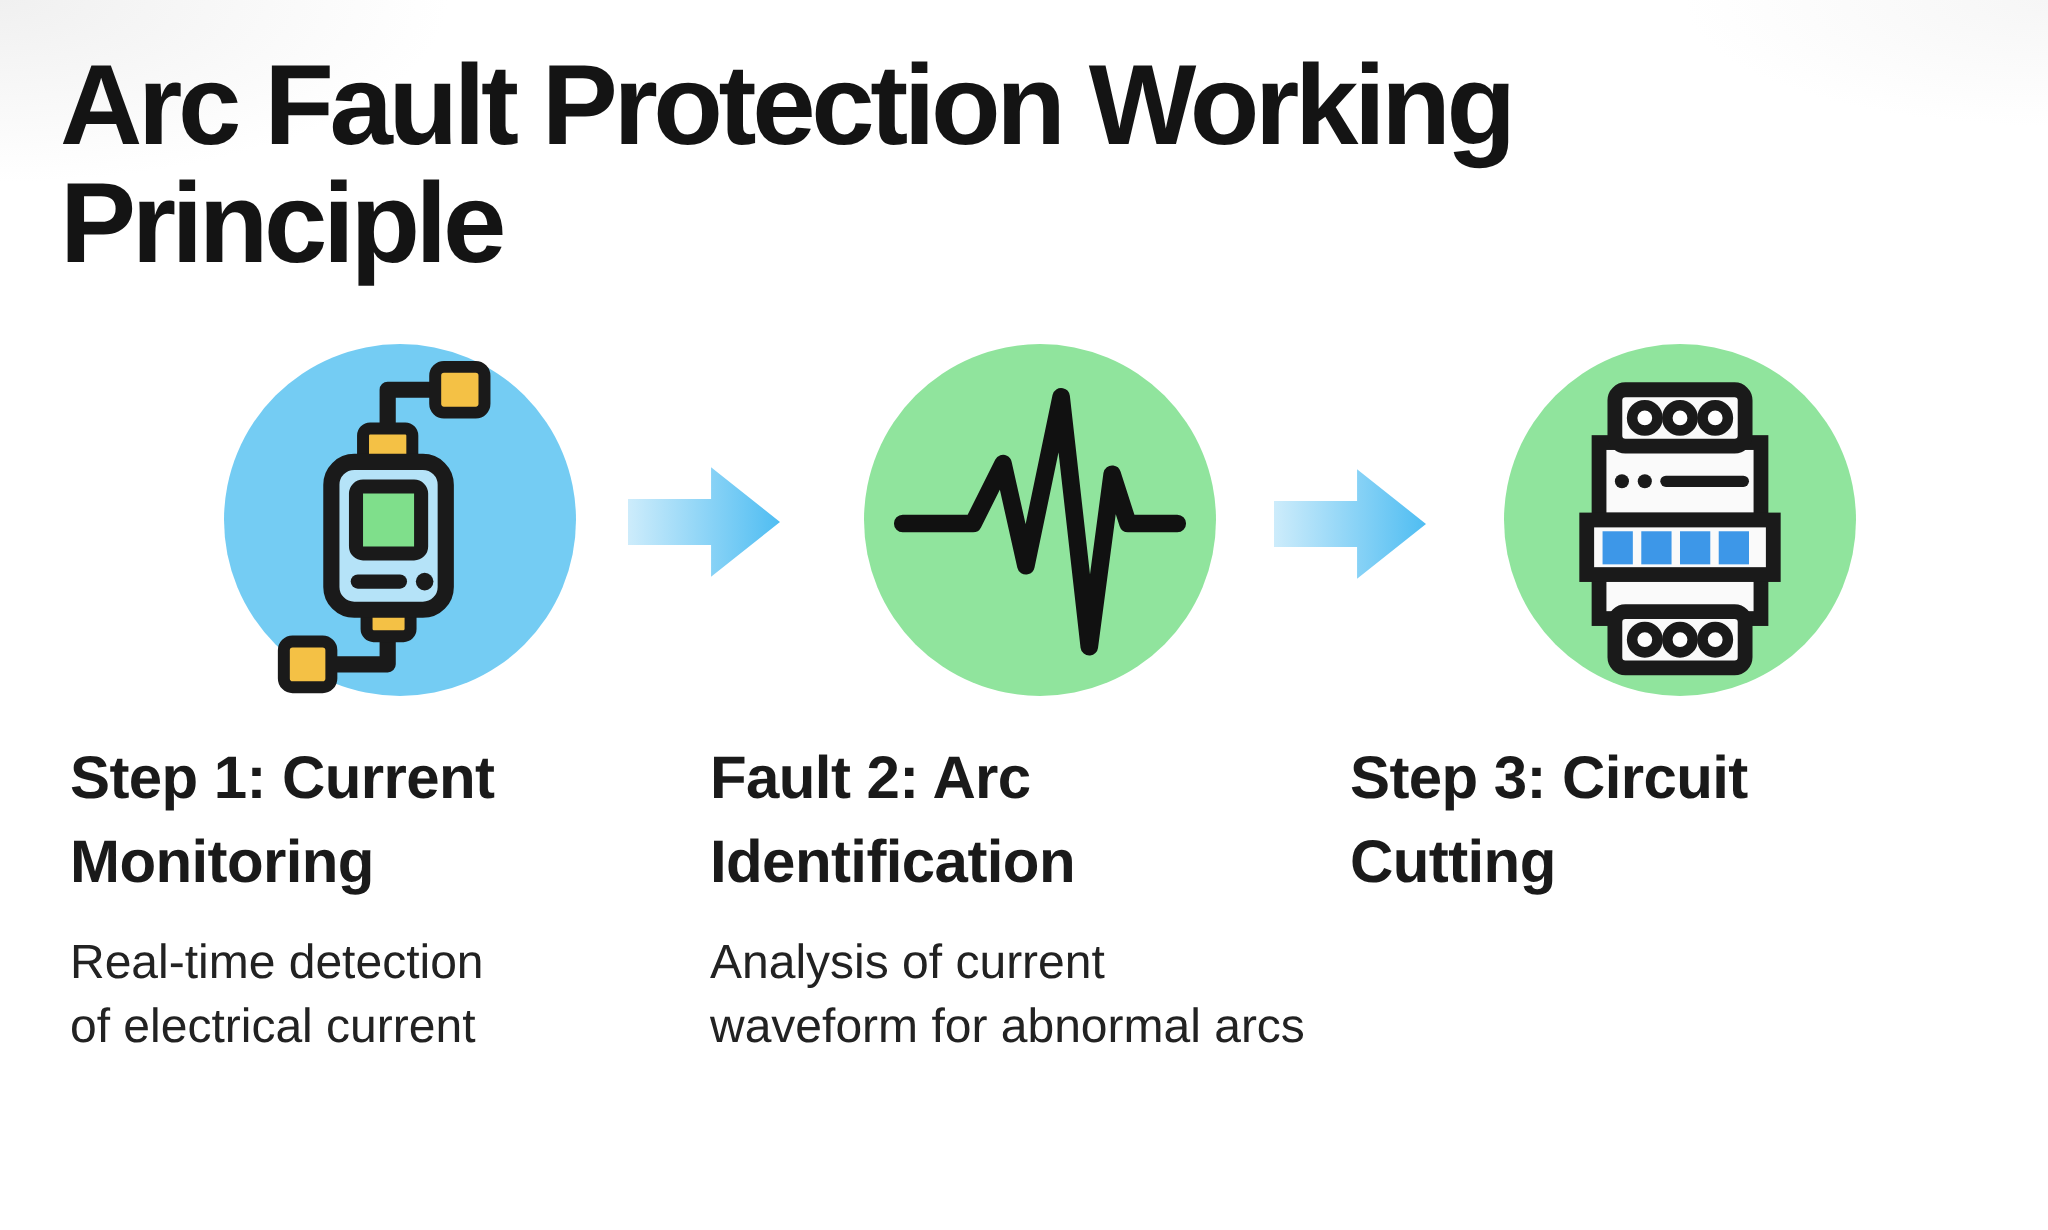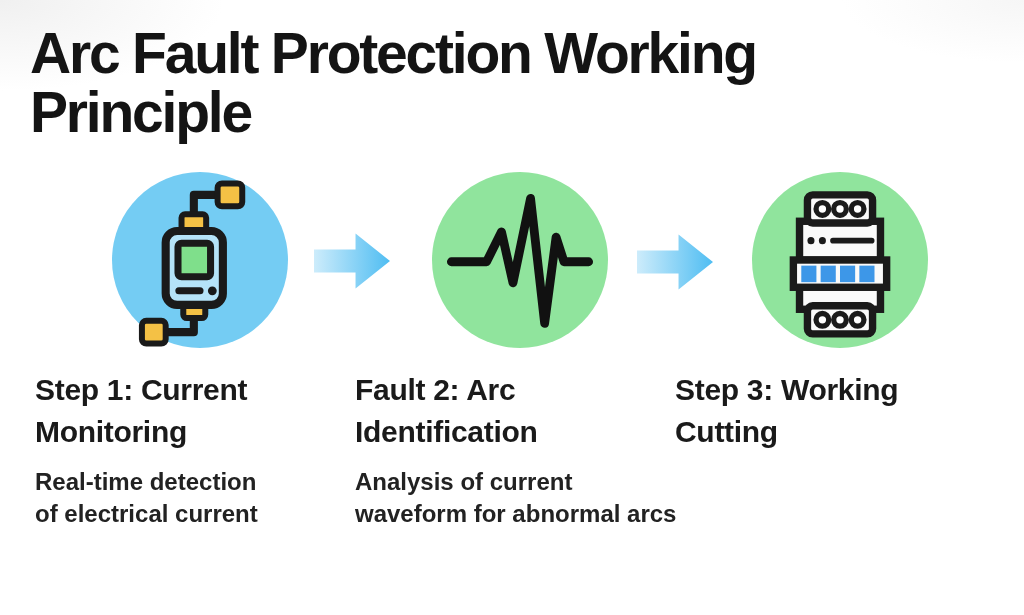--- a/index.html
+++ b/index.html
@@ -53,21 +53,21 @@
     font-size: 30px;
     font-weight: 700;
     letter-spacing: -0.3px;
     line-height: 1.4;
     color: #1a1a1a;
     white-space: pre-line;
   }
   .step-desc {
     margin-top: 13px;
     font-size: 24px;
-    font-weight: 700;
+    font-weight: 400;
     line-height: 1.34;
     color: #222222;
     white-space: pre-line;
   }
   .flow-arrow {
     position: absolute;
     width: 76px;
     height: 64px;
   }
   .arrow-1 { left: 314px; top: 229px; }
@@ -141,21 +141,21 @@
         <rect x="39" y="53.2" width="8.6" height="9.4" fill="#3D97E8"></rect>
         <rect x="50" y="53.2" width="8.6" height="9.4" fill="#3D97E8"></rect>
         <rect x="61" y="53.2" width="8.6" height="9.4" fill="#3D97E8"></rect>
 
         <rect x="31.5" y="76" width="37" height="16" rx="3" fill="#FAFAFA" stroke="#1a1a1a" stroke-width="4.2"></rect>
         <circle cx="40" cy="84" r="3.6" fill="#ffffff" stroke="#1a1a1a" stroke-width="3"></circle>
         <circle cx="50" cy="84" r="3.6" fill="#ffffff" stroke="#1a1a1a" stroke-width="3"></circle>
         <circle cx="60" cy="84" r="3.6" fill="#ffffff" stroke="#1a1a1a" stroke-width="3"></circle>
       </svg>
     </div>
-    <div class="step-title">Step 3: Working
+    <div class="step-title">Step 3: Circuit
 Cutting</div>
   </div>
 
   <svg class="flow-arrow arrow-1" viewBox="0 0 86 66" aria-hidden="true">
     <defs>
       <linearGradient id="arrowGrad1" x1="0" y1="0" x2="1" y2="0">
         <stop offset="0" stop-color="#CDECFB"></stop>
         <stop offset="1" stop-color="#4FBDF2"></stop>
       </linearGradient>
     </defs>

